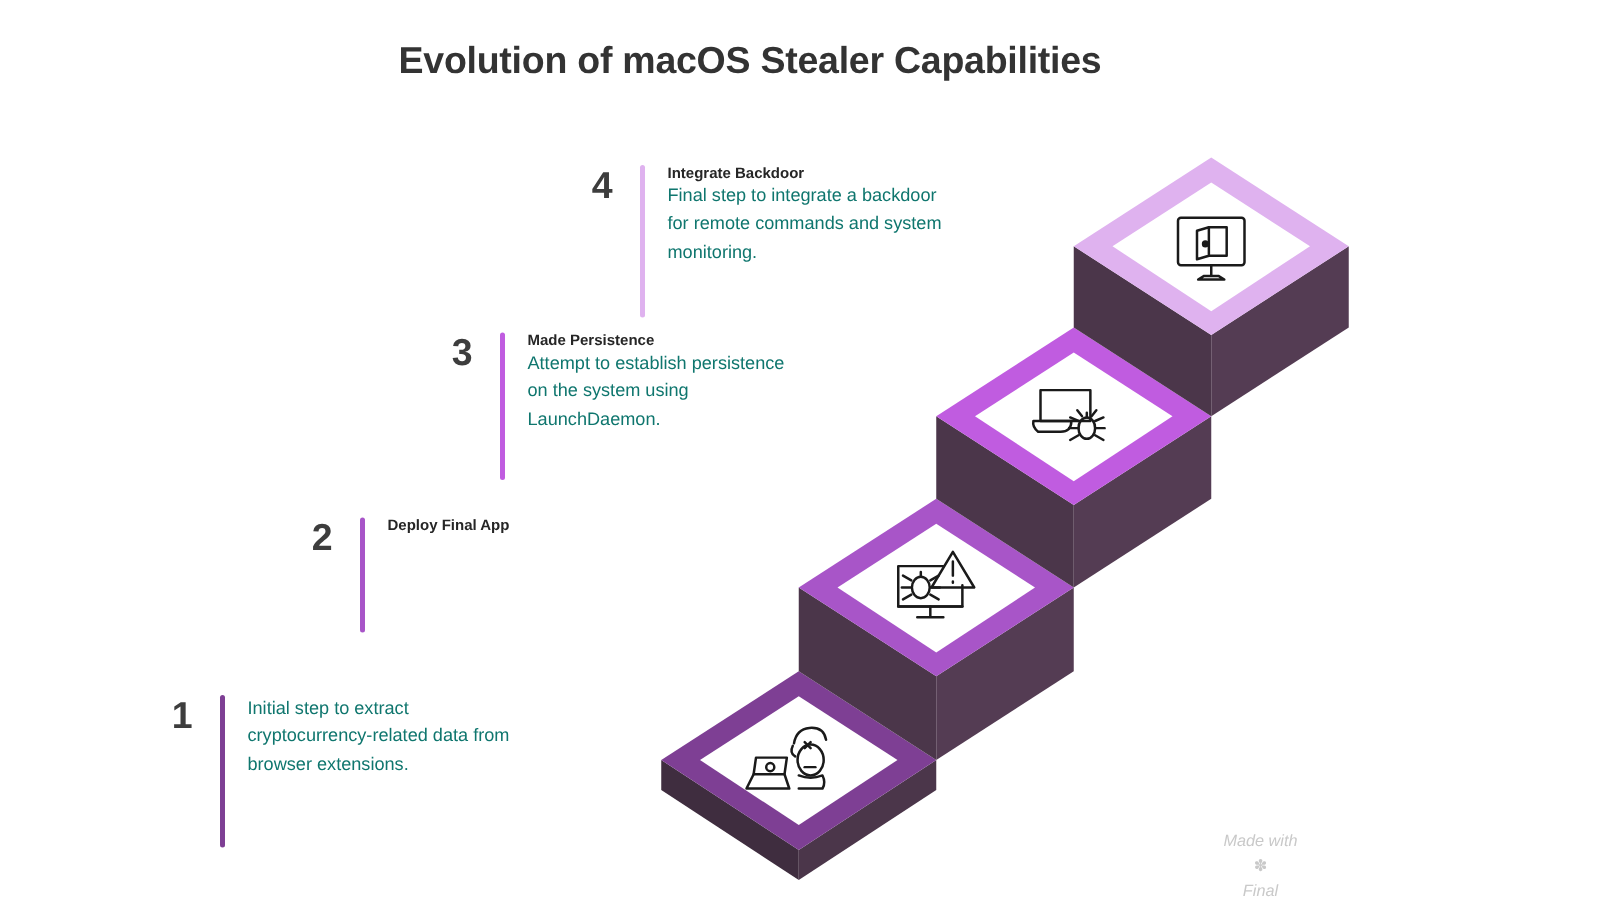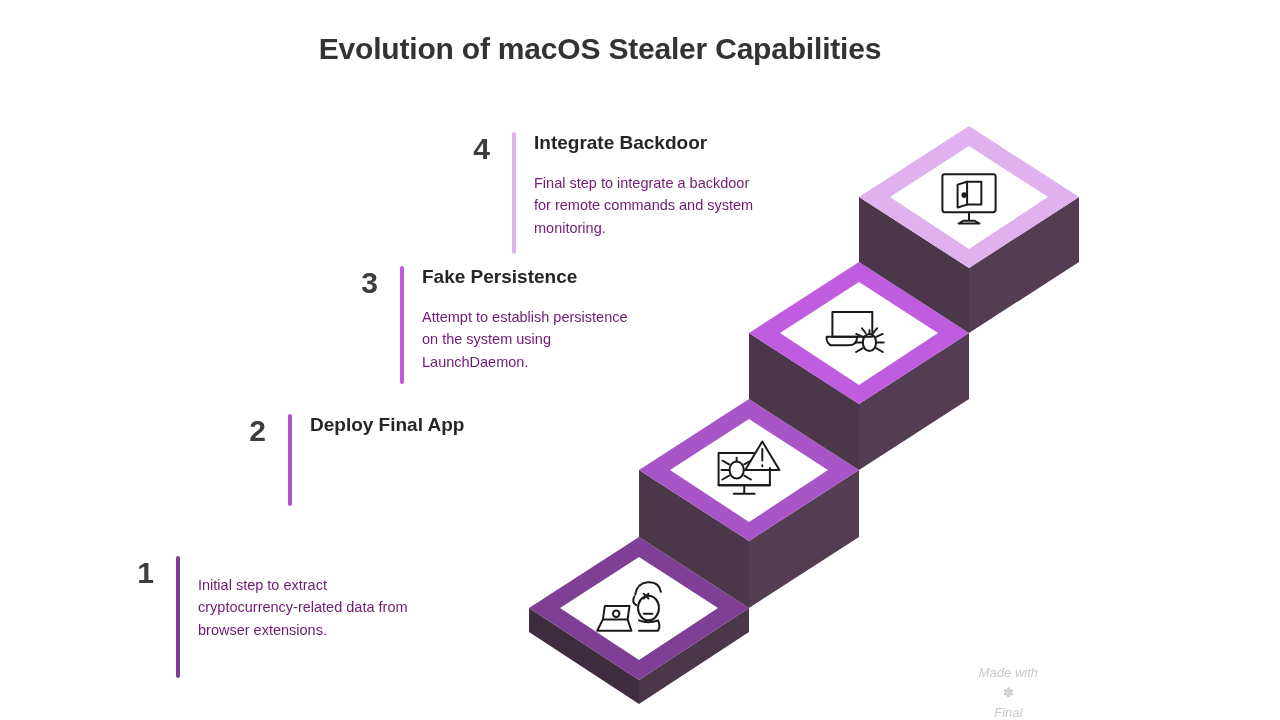--- a/index.html
+++ b/index.html
@@ -65,30 +65,29 @@
     border-radius: 2px;
     margin-left: 22px;
     flex: 0 0 auto;
     align-self: stretch;
   }
   .step-body {
     margin-left: 18px;
     flex: 1 1 auto;
   }
   .step-title {
-    font-size: 19px;
+    font-size: 12px;
     font-weight: bold;
     color: #262626;
     line-height: 1.15;
     white-space: nowrap;
   }
   .step-desc {
-    margin-top: 18px;
     font-size: 14.5px;
-    color: #701a75;
+    color: #0f766e;
     line-height: 1.55;
     white-space: pre-line;
   }
 
   
   #step-text-4 { left: 452px; top: 128px; width: 392px; }
   #step-text-3 { left: 340px; top: 262px; width: 382px; }
   #step-text-2 { left: 228px; top: 410px; width: 382px; }
   #step-text-1 { left: 116px; top: 552px; width: 392px; }
 
@@ -242,21 +241,21 @@
       <div class="step-desc">Final step to integrate a backdoor
 for remote commands and system
 monitoring.</div>
     </div>
   </div>
 
   <div class="step-text" id="step-text-3">
     <div class="step-num">3</div>
     <div class="step-bar" style="background:#c05ce0"></div>
     <div class="step-body">
-      <div class="step-title">Fake Persistence</div>
+      <div class="step-title">Made Persistence</div>
       <div class="step-desc">Attempt to establish persistence
 on the system using
 LaunchDaemon.</div>
     </div>
   </div>
 
   <div class="step-text" id="step-text-2">
     <div class="step-num">2</div>
     <div class="step-bar" style="background:#a855c8"></div>
     <div class="step-body">

